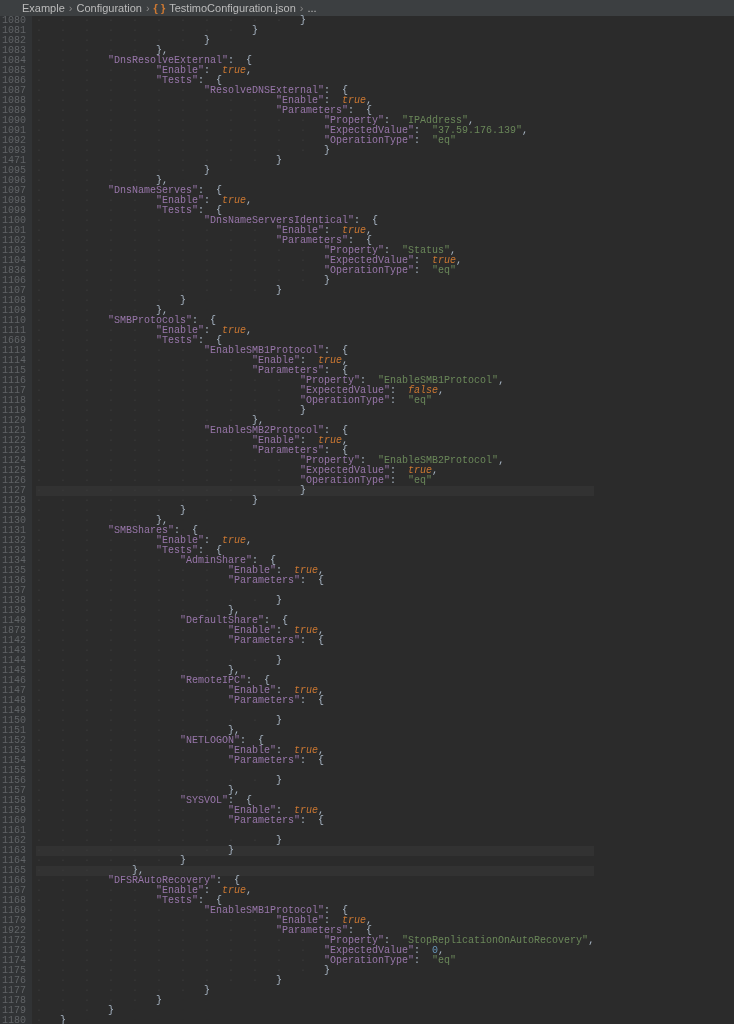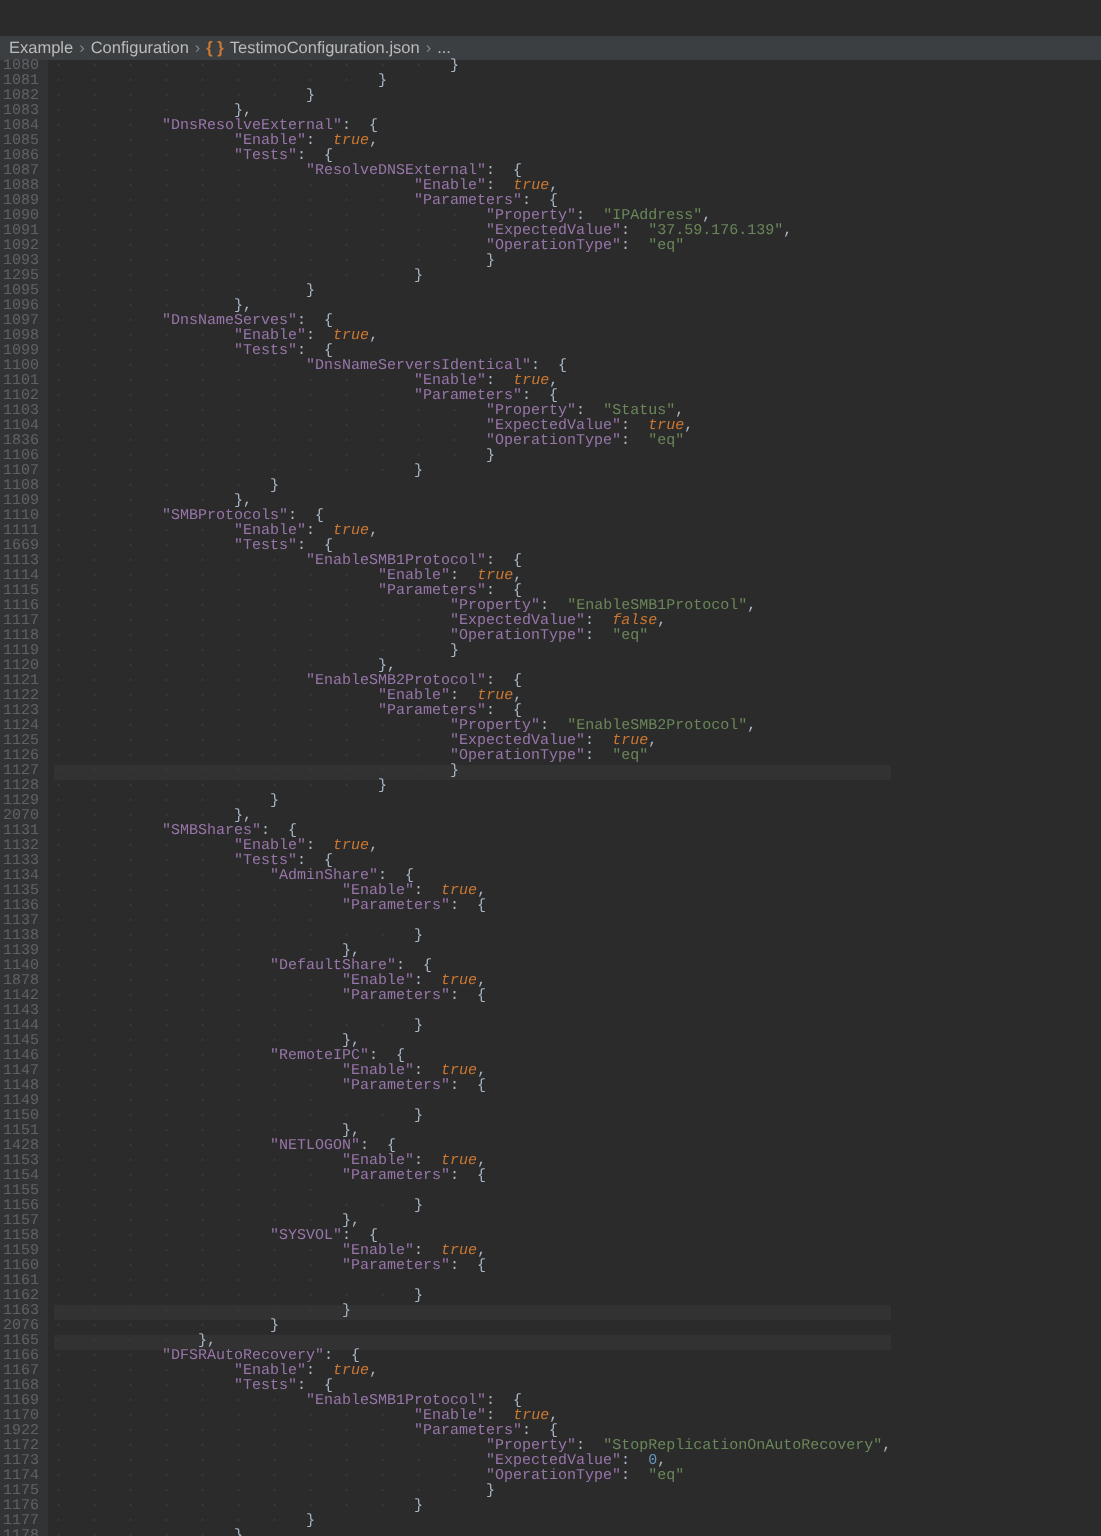--- a/index.html
+++ b/index.html
@@ -1,16 +1,16 @@
 <!DOCTYPE html>
 <html><head>
 <meta charset="utf-8">
 <style>
   html,body{margin:0;padding:0;background:#2b2b2b;color:#a9b7c6;font-family:Consolas,'Courier New',monospace;font-size:10px;line-height:10px;}
-  .breadcrumb{background:#3c3f41;color:#bbbbbb;font-family:'Segoe UI',sans-serif;font-size:11px;padding:2px 6px;height:12px;display:flex;align-items:center;gap:4px;margin-top:24px;}
+  .breadcrumb{background:#3c3f41;color:#bbbbbb;font-family:'Segoe UI',sans-serif;font-size:11px;padding:2px 22px;height:12px;display:flex;align-items:center;gap:4px;}
   .breadcrumb .chev{color:#888;}
   .breadcrumb .jicon{color:#cc7832;font-weight:bold;}
   .editor{display:flex;align-items:flex-start;}
   .gutter{background:#313335;color:#606366;text-align:right;padding:0 6px 0 2px;user-select:none;min-width:24px;}
   .code{padding:0 0 0 4px;white-space:pre;}
   .code .ws{color:#3b3b3b;}
   .k{color:#9876aa;} 
   .s{color:#6a8759;} 
   .n{color:#6897bb;} 
   .b{color:#cc7832;font-style:italic;} 
@@ -41,21 +41,21 @@
       <div class="line">1084</div>
       <div class="line">1085</div>
       <div class="line">1086</div>
       <div class="line">1087</div>
       <div class="line">1088</div>
       <div class="line">1089</div>
       <div class="line">1090</div>
       <div class="line">1091</div>
       <div class="line">1092</div>
       <div class="line">1093</div>
-      <div class="line">1295</div>
+      <div class="line">1471</div>
       <div class="line">1095</div>
       <div class="line">1096</div>
       <div class="line">1097</div>
       <div class="line">1098</div>
       <div class="line">1099</div>
       <div class="line">1100</div>
       <div class="line">1101</div>
       <div class="line">1102</div>
       <div class="line">1103</div>
       <div class="line">1104</div>
@@ -77,21 +77,21 @@
       <div class="line">1120</div>
       <div class="line">1121</div>
       <div class="line">1122</div>
       <div class="line">1123</div>
       <div class="line">1124</div>
       <div class="line">1125</div>
       <div class="line">1126</div>
       <div class="line">1127</div>
       <div class="line">1128</div>
       <div class="line">1129</div>
-      <div class="line">2070</div>
+      <div class="line">1130</div>
       <div class="line">1131</div>
       <div class="line">1132</div>
       <div class="line">1133</div>
       <div class="line">1134</div>
       <div class="line">1135</div>
       <div class="line">1136</div>
       <div class="line">1137</div>
       <div class="line">1138</div>
       <div class="line">1139</div>
       <div class="line">1140</div>
@@ -99,33 +99,33 @@
       <div class="line">1142</div>
       <div class="line">1143</div>
       <div class="line">1144</div>
       <div class="line">1145</div>
       <div class="line">1146</div>
       <div class="line">1147</div>
       <div class="line">1148</div>
       <div class="line">1149</div>
       <div class="line">1150</div>
       <div class="line">1151</div>
-      <div class="line">1428</div>
+      <div class="line">1152</div>
       <div class="line">1153</div>
       <div class="line">1154</div>
       <div class="line">1155</div>
       <div class="line">1156</div>
       <div class="line">1157</div>
       <div class="line">1158</div>
       <div class="line">1159</div>
       <div class="line">1160</div>
       <div class="line">1161</div>
       <div class="line">1162</div>
       <div class="line">1163</div>
-      <div class="line">2076</div>
+      <div class="line">1164</div>
       <div class="line">1165</div>
       <div class="line">1166</div>
       <div class="line">1167</div>
       <div class="line">1168</div>
       <div class="line">1169</div>
       <div class="line">1170</div>
       <div class="line">1922</div>
       <div class="line">1172</div>
       <div class="line">1173</div>
       <div class="line">1174</div>

